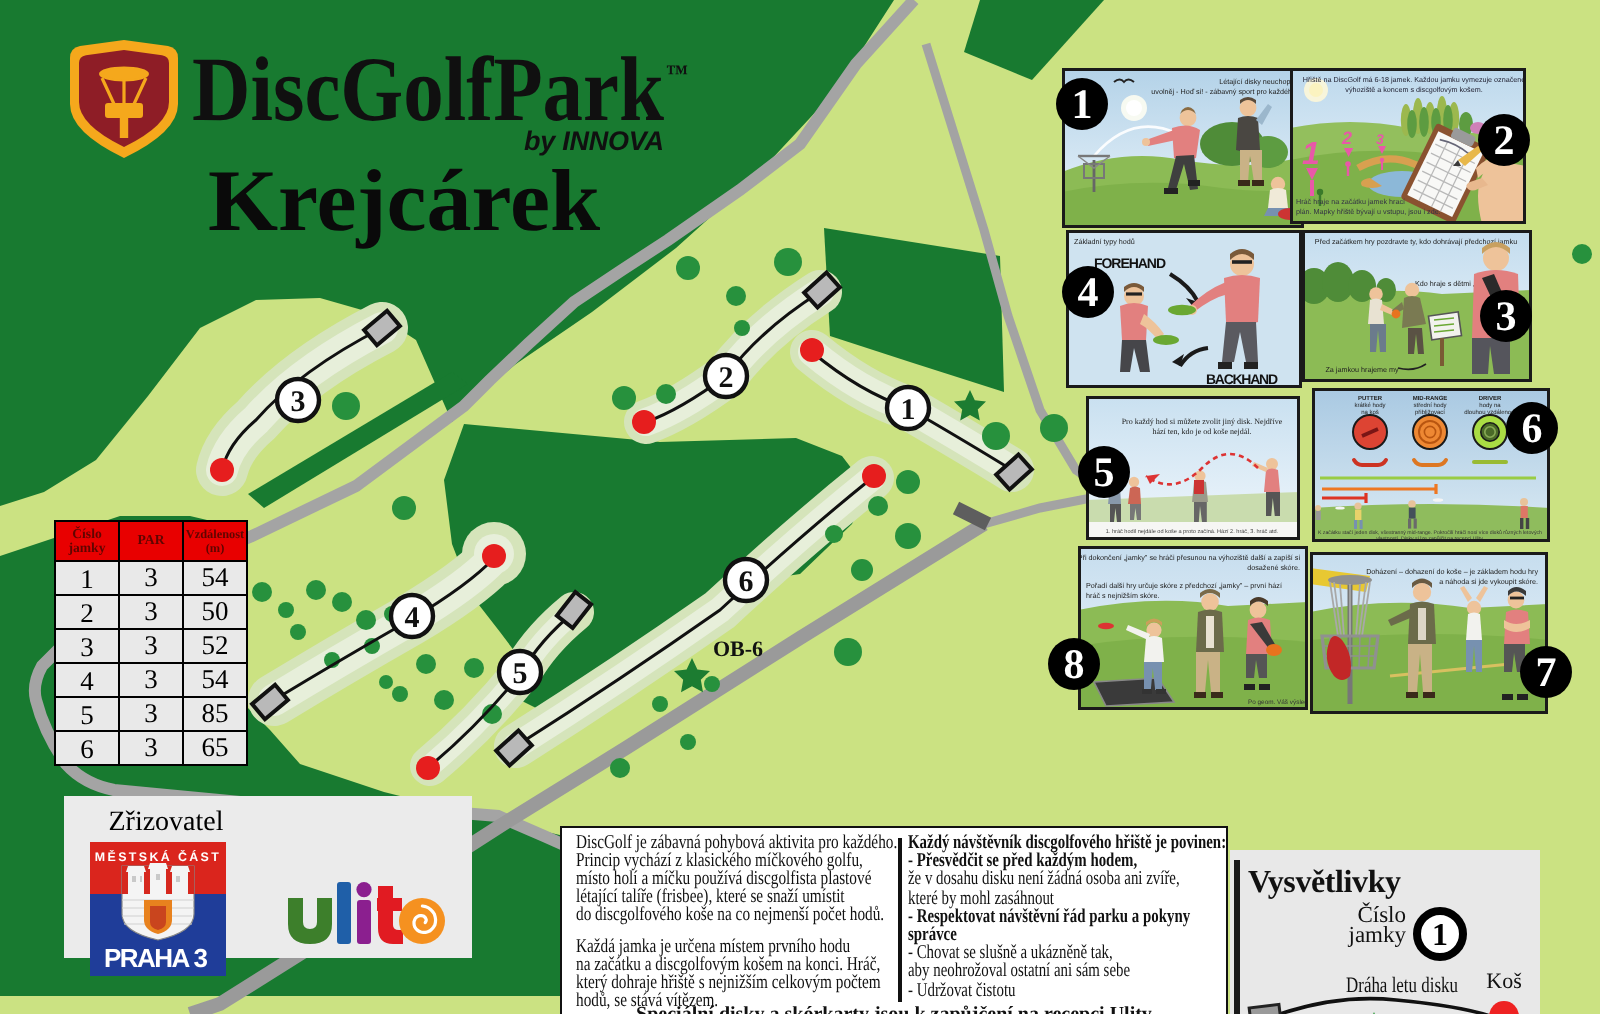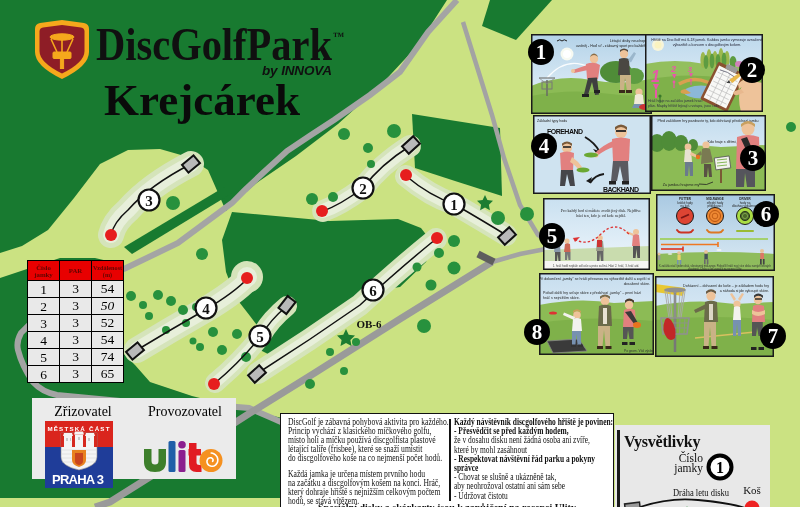--- a/index.html
+++ b/index.html
@@ -205,51 +205,50 @@
     <td style="border:1.2px solid #000;width:31px;line-height:7px;padding:0;font-size:6.2px;">Vzdálenost<br>(m)</td>
   </tr>
   <tr style="background:#e9e9e9;font-size:13.5px;text-align:center;">
             <td style="border:1.2px solid #000;height:15px;line-height:15px;padding:0;">1</td>
             <td style="border:1.2px solid #000;padding:0;">3</td>
             <td style="border:1.2px solid #000;padding:0;">54</td>
           </tr>
   <tr style="background:#e9e9e9;font-size:13.5px;text-align:center;">
             <td style="border:1.2px solid #000;height:15px;line-height:15px;padding:0;">2</td>
             <td style="border:1.2px solid #000;padding:0;">3</td>
-            <td style="border:1.2px solid #000;padding:0;font-style:italic;">50</td>
+            <td style="border:1.2px solid #000;padding:0;">50</td>
           </tr>
   <tr style="background:#e9e9e9;font-size:13.5px;text-align:center;">
             <td style="border:1.2px solid #000;height:15px;line-height:15px;padding:0;">3</td>
             <td style="border:1.2px solid #000;padding:0;">3</td>
             <td style="border:1.2px solid #000;padding:0;">52</td>
           </tr>
   <tr style="background:#e9e9e9;font-size:13.5px;text-align:center;">
             <td style="border:1.2px solid #000;height:15px;line-height:15px;padding:0;">4</td>
             <td style="border:1.2px solid #000;padding:0;">3</td>
             <td style="border:1.2px solid #000;padding:0;">54</td>
           </tr>
   <tr style="background:#e9e9e9;font-size:13.5px;text-align:center;">
             <td style="border:1.2px solid #000;height:15px;line-height:15px;padding:0;">5</td>
             <td style="border:1.2px solid #000;padding:0;">3</td>
-            <td style="border:1.2px solid #000;padding:0;">74</td>
+            <td style="border:1.2px solid #000;padding:0;">85</td>
           </tr>
   <tr style="background:#e9e9e9;font-size:13.5px;text-align:center;">
             <td style="border:1.2px solid #000;height:15px;line-height:15px;padding:0;">6</td>
             <td style="border:1.2px solid #000;padding:0;">3</td>
             <td style="border:1.2px solid #000;padding:0;">65</td>
           </tr>
 </tbody>
       </table>
 </div>
 
 <div class="abs" style="left:32px;top:398px;width:204px;height:81px;background:#ebebeb;">
 
   <div class="abs" style="left:0px;top:6px;width:102px;text-align:center;font-size:14px;">Zřizovatel</div>
 
-  <div class="abs" style="left:102px;top:6px;width:102px;text-align:center;font-size:14px;">Provozovatel</div>
 
   <svg class="abs" style="left:13px;top:23px" width="68" height="67" viewBox="0 0 68 67">
     <rect x="0" y="0" width="68" height="26" fill="#da251d"></rect>
     <rect x="0" y="26" width="68" height="41" fill="#1f3d99"></rect>
     <text x="34" y="9.5" font-size="6.2" font-weight="bold" fill="#fff" text-anchor="middle" font-family="Liberation Sans,sans-serif" letter-spacing="1.2">MĚSTSKÁ ČÁST</text>
     <path d="M16,12 h36 v24 q0,9 -18,13 q-18,-4 -18,-13 z" fill="#f4f4f4" stroke="#888" stroke-width="0.6"></path>
     <path d="M16,12 h36 v14 h-36 z" fill="#d6281e"></path>
     <g fill="#f4f4f4">
       <rect x="19" y="15" width="8" height="12"></rect>
           <path d="M18,15 l1,-3 h8 l1,3 z"></path>

